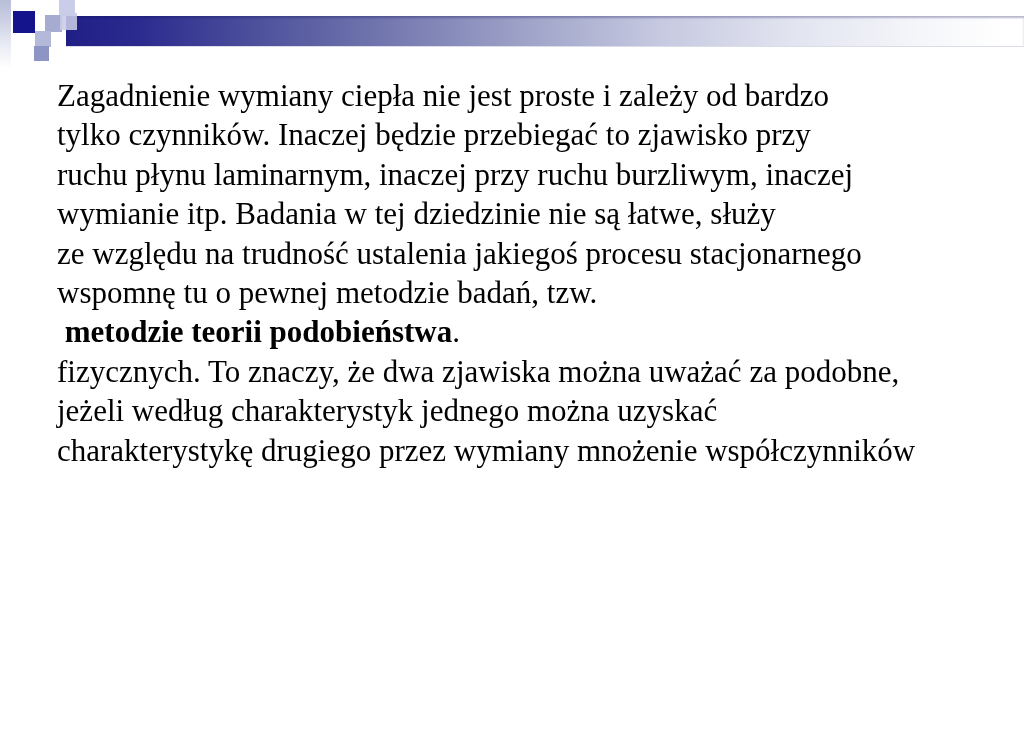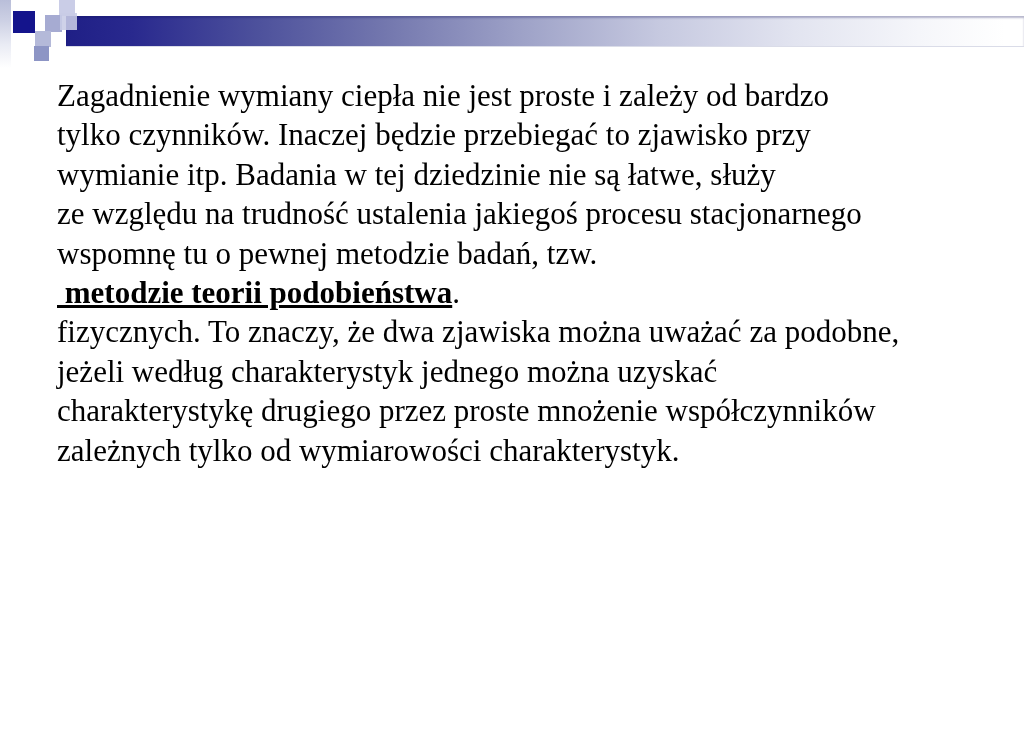--- a/index.html
+++ b/index.html
@@ -42,44 +42,44 @@
   .textblock {
     position: absolute;
     left: 57px;
     top: 76px;
     width: 930px;
     color: #000000;
     font-size: 31px;
     line-height: 39.4px;
   }
   .ln { white-space: pre; }
-  .ln .b { font-weight: bold; text-decoration: underline; }
+  .ln .b { font-weight: bold; }
 </style>
 </head>
 <body>
 
 <div class="slide">
 
   <div class="deco">
     <div class="strip"></div>
     <div class="bar"></div>
     <div class="sq sq-navy"></div>
     <div class="sq sq-top"></div>
     <div class="sq sq-mid"></div>
     <div class="sq sq-onbar"></div>
     <div class="sq sq-low"></div>
     <div class="sq sq-bottom"></div>
   </div>
 
   <div class="textblock">
     <div class="ln">Zagadnienie wymiany ciepła nie jest proste i zależy od bardzo</div>
     <div class="ln">tylko czynników. Inaczej będzie przebiegać to zjawisko przy</div>
+    <div class="ln">ruchu płynu laminarnym, inaczej przy ruchu burzliwym, inaczej</div>
     <div class="ln">wymianie itp. Badania w tej dziedzinie nie są łatwe, służy</div>
     <div class="ln">ze względu na trudność ustalenia jakiegoś procesu stacjonarnego</div>
     <div class="ln">wspomnę tu o pewnej metodzie badań, tzw.</div>
     <div class="ln"><span class="b"> metodzie teorii podobieństwa</span><span>.</span></div>
     <div class="ln">fizycznych. To znaczy, że dwa zjawiska można uważać za podobne,</div>
     <div class="ln">jeżeli według charakterystyk jednego można uzyskać</div>
-    <div class="ln">charakterystykę drugiego przez proste mnożenie współczynników</div>
-    <div class="ln">zależnych tylko od wymiarowości charakterystyk.</div>
+    <div class="ln">charakterystykę drugiego przez wymiany mnożenie współczynników</div>
   </div>
 
 </div>
 
 </body></html>

